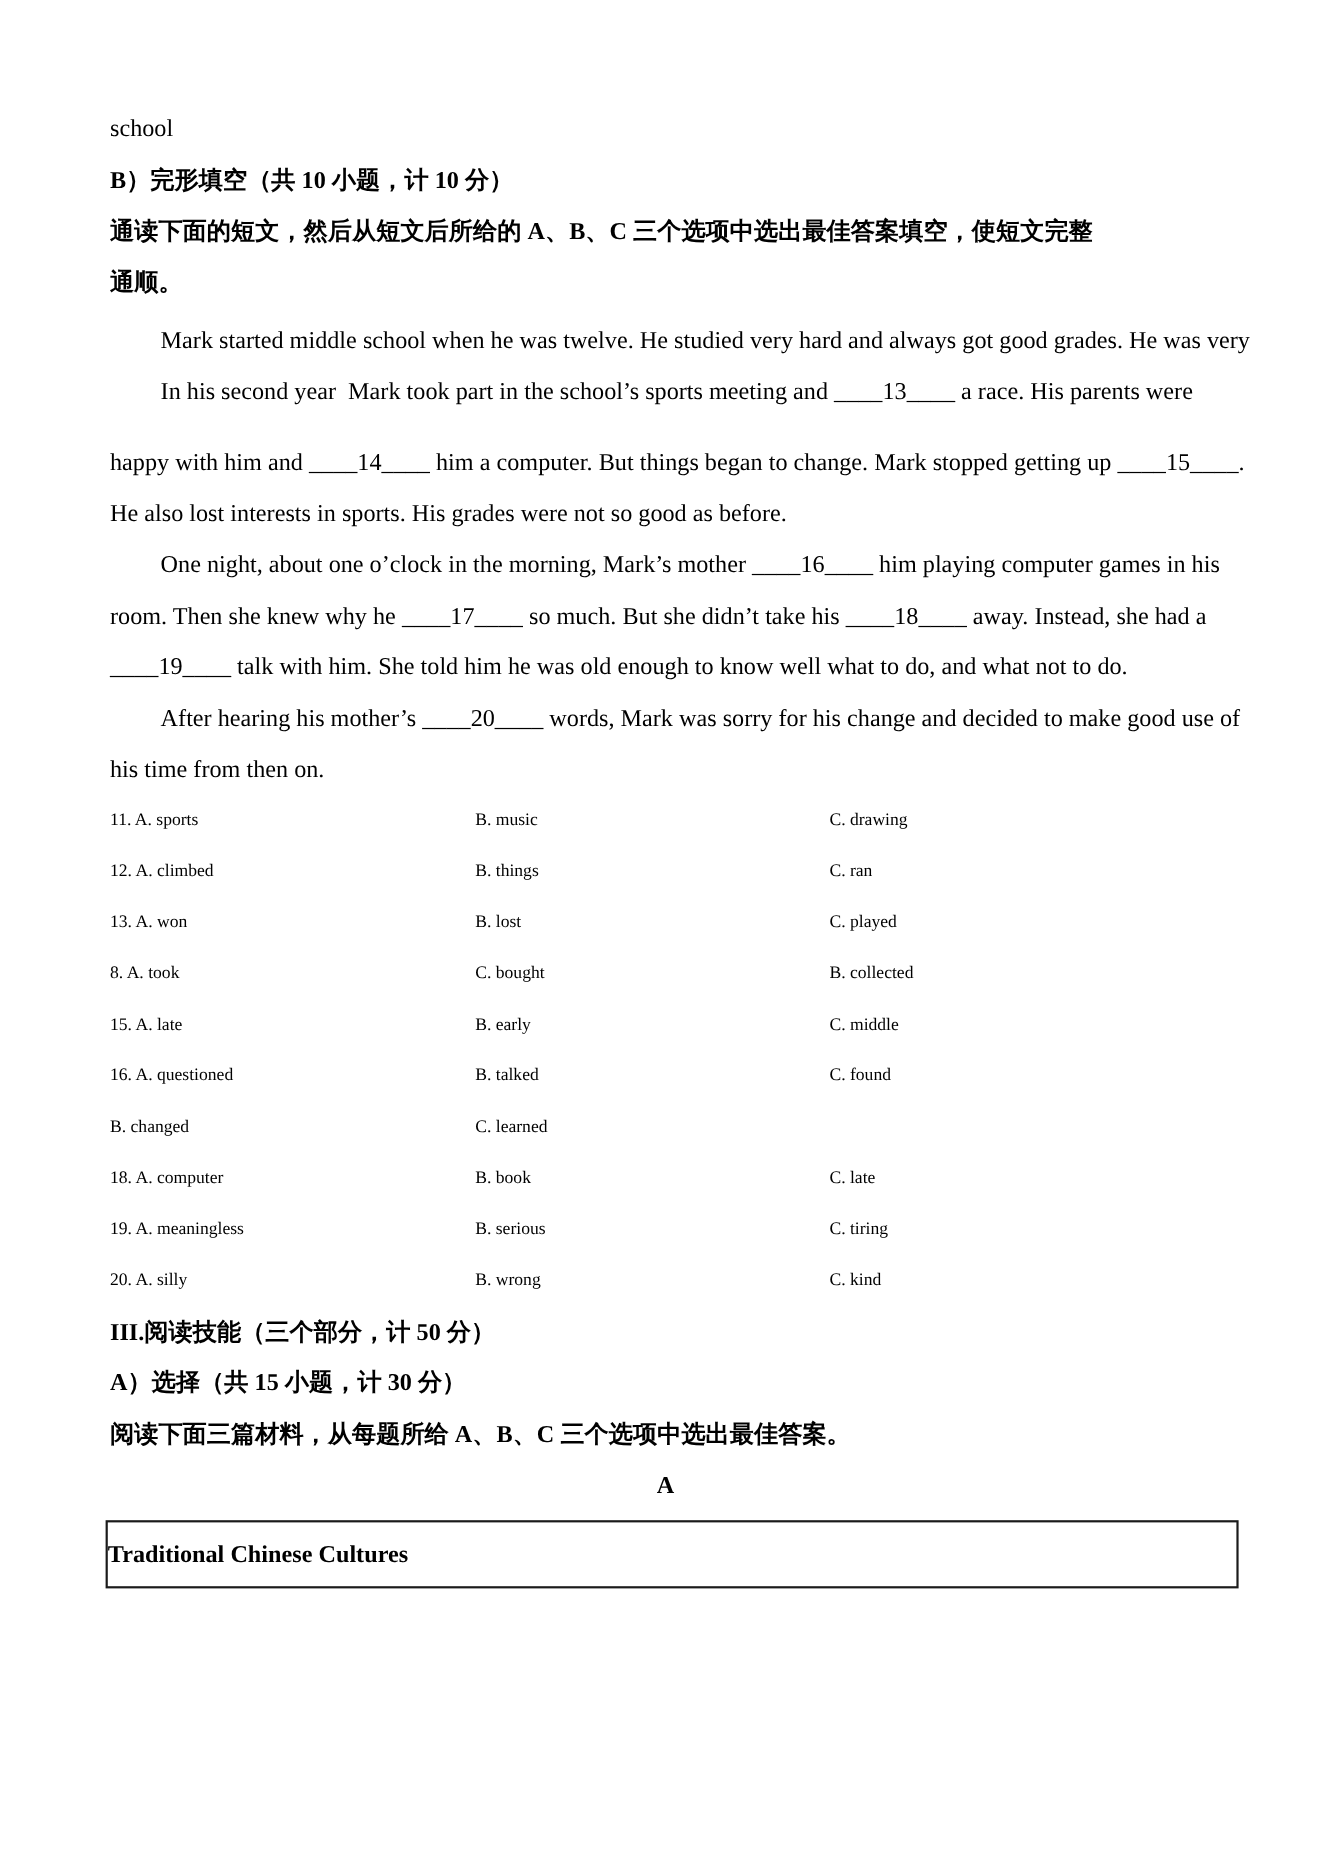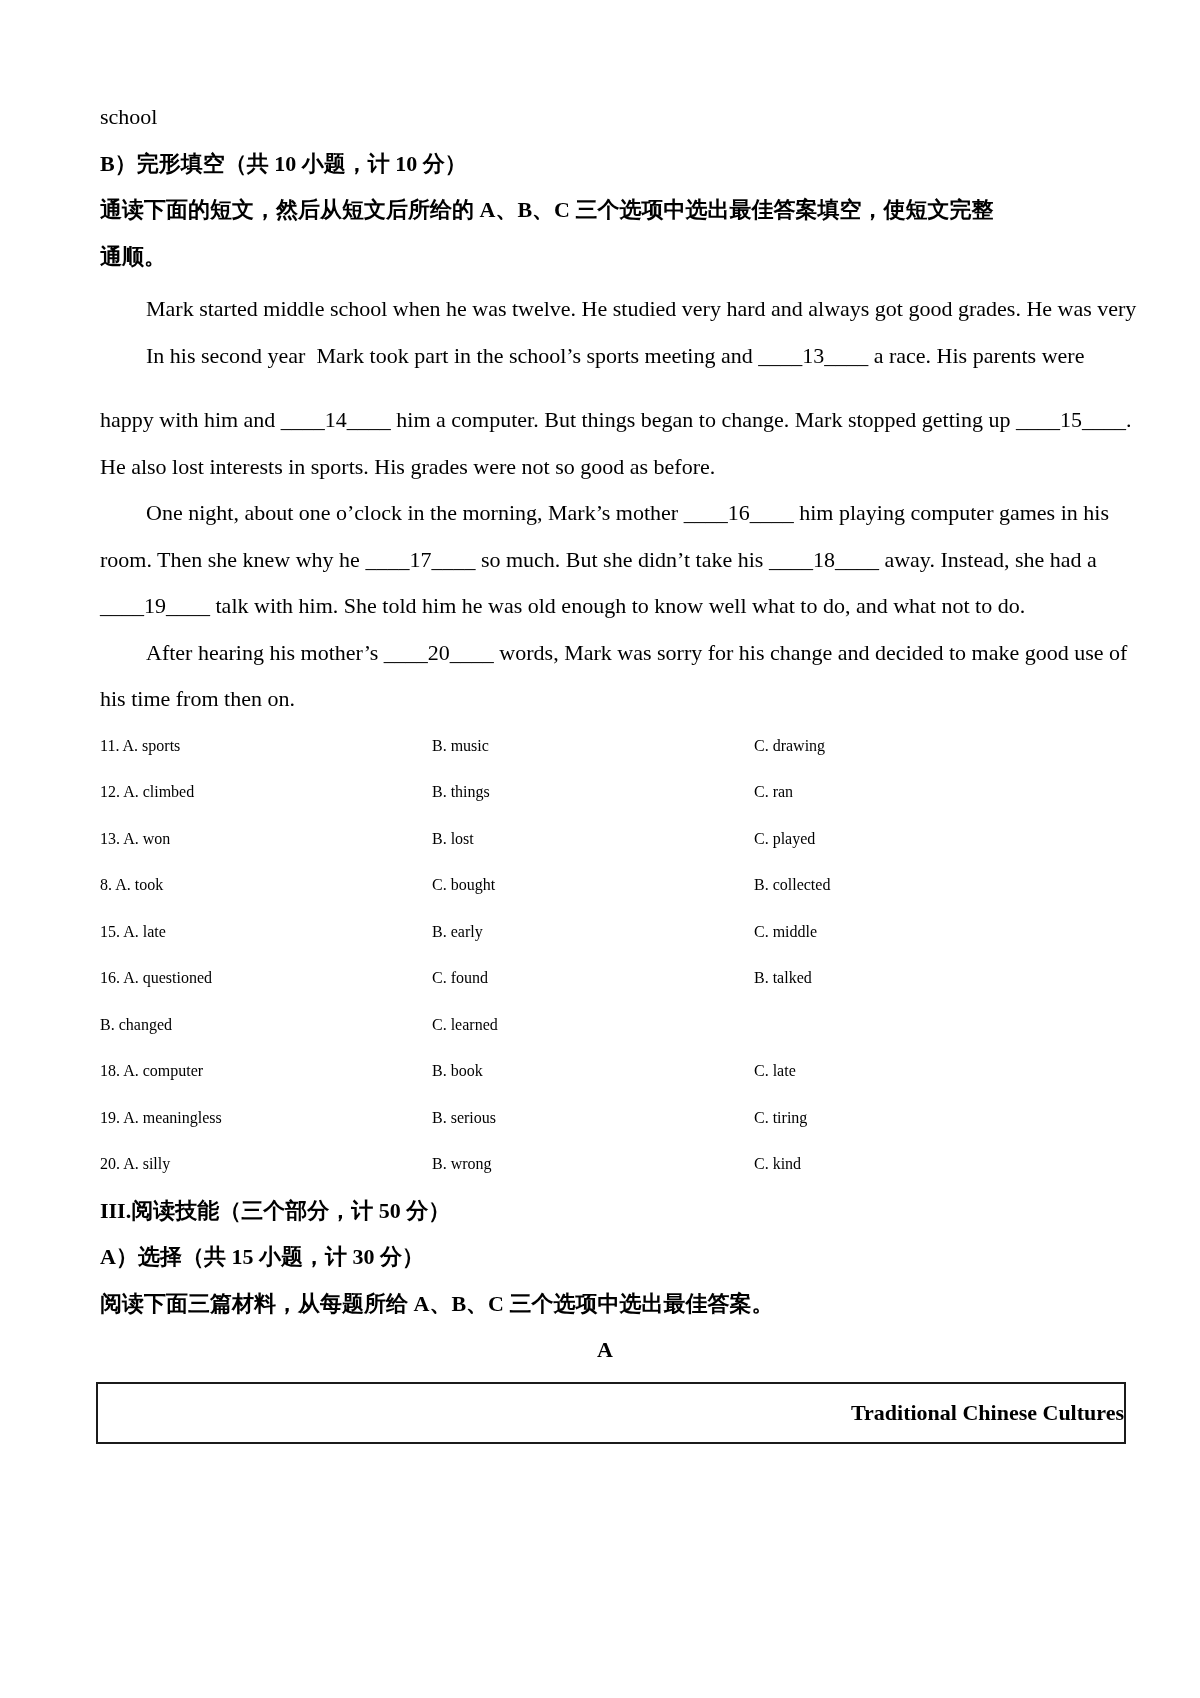--- a/index.html
+++ b/index.html
@@ -41,21 +41,21 @@
     height: 46.5px;
   }
   .reading-box {
     margin-top: 8px;
     margin-left: -4px;
     width: 1026px;
     height: 58px;
     border: 2.5px solid #1b1b1b;
     display: flex;
     align-items: center;
-    justify-content: flex-end;
+    justify-content: flex-start;
     font-size: 22px;
     font-weight: bold;
   }
 </style>
 </head>
 <body>
 
 <div class="content">
 
   <div class="line">school</div>
@@ -94,22 +94,22 @@
     <span>C. bought</span>
     <span>B. collected</span>
   </div>
   <div class="opt-row">
     <span><span>15.</span> <span>A. late</span></span>
     <span>B. early</span>
     <span>C. middle</span>
   </div>
   <div class="opt-row">
     <span><span>16.</span> <span>A. questioned</span></span>
+    <span>B. talked</span>
     <span>C. found</span>
-    <span>B. talked</span>
   </div>
   <div class="opt-row">
     <span>B. changed</span>
     <span>C. learned</span>
   </div>
   <div class="opt-row">
     <span><span>18.</span> <span>A. computer</span></span>
     <span>B. book</span>
     <span>C. late</span>
   </div>

